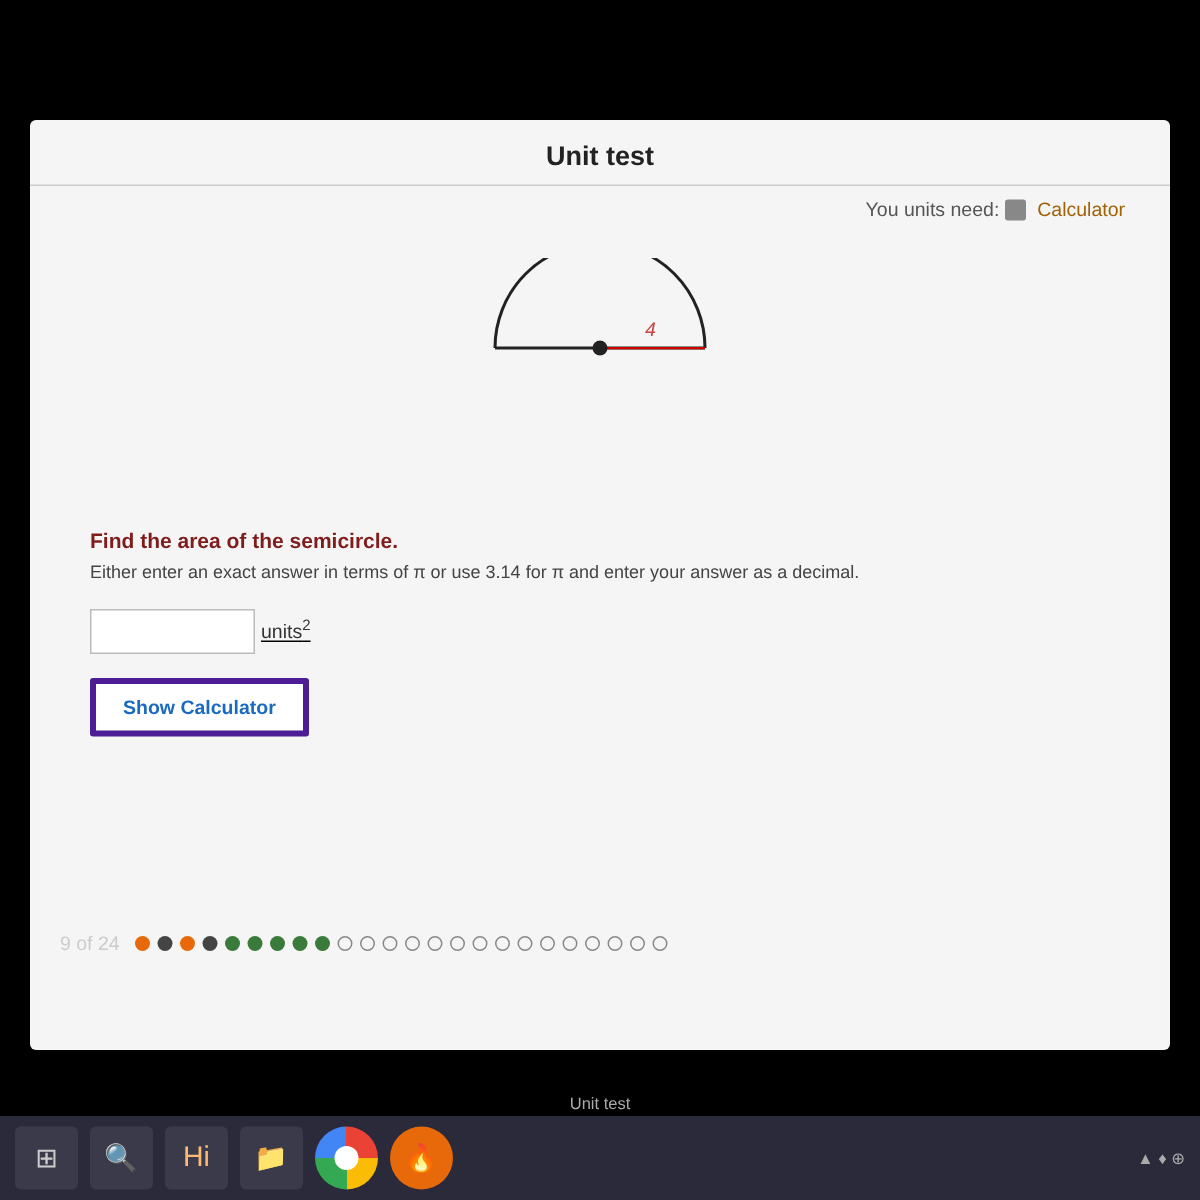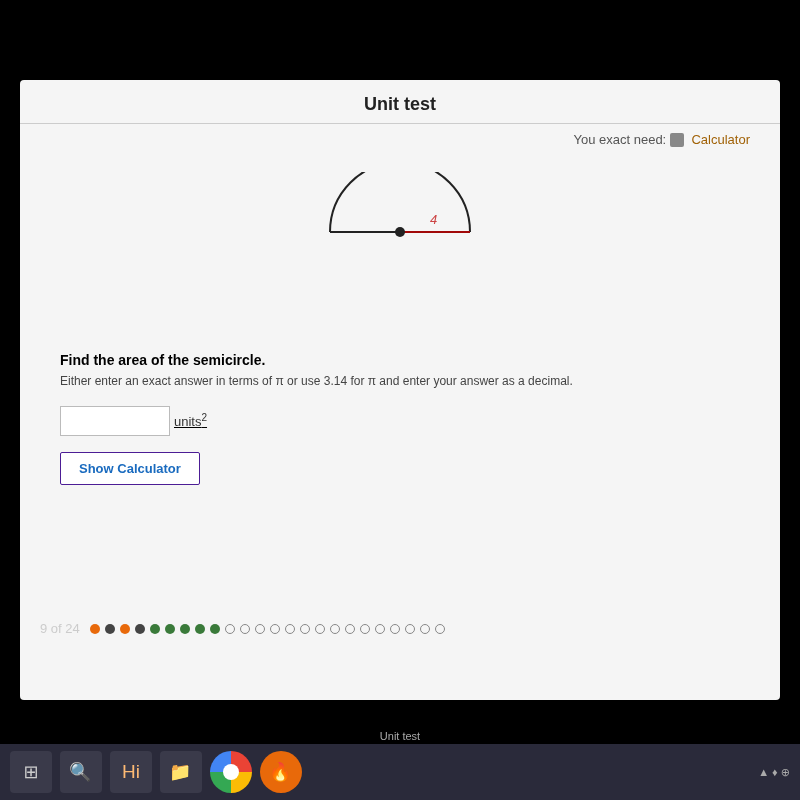--- a/index.html
+++ b/index.html
@@ -67,21 +67,21 @@
     }
 
     .diagram-svg {
       width: 220px;
       height: 160px;
     }
 
     .question-text {
       font-size: 14px;
       font-weight: bold;
-      color: #000000;
+      color: #7f1d1d;
       margin-bottom: 6px;
     }
 
     .instruction-text {
       font-size: 12px;
       color: #444;
       margin-bottom: 18px;
     }
 
     .answer-row {
@@ -107,21 +107,21 @@
       margin-left: 4px;
     }
 
     .units-sup {
       font-size: 10px;
       vertical-align: super;
     }
 
     .show-calculator-btn {
       background: #fff;
-      border: 1px solid #4c1d95;
+      border: 4px solid #4c1d95;
       color: #1a6bbf;
       font-size: 13px;
       font-weight: bold;
       padding: 8px 18px;
       cursor: pointer;
       border-radius: 2px;
     }
 
     .progress-bar {
       position: absolute;
@@ -215,21 +215,21 @@
   </style>
 </head>
 <body>
 
 <div class="screen">
   <div class="header">
     <div class="header-title">Unit test</div>
   </div>
 
   <div class="calculator-hint">
-    <span>You exact need:</span>
+    <span>You units need:</span>
     <span class="calculator-icon"></span>
     <a href="#" style="color:#a16207; text-decoration:none; font-size:13px;">Calculator</a>
   </div>
 
   <div class="content-area">
 
     <div class="diagram-container">
       <svg class="diagram-svg" viewBox="0 0 220 160">
 
         <line x1="40" y1="60" x2="180" y2="60" stroke="#222" stroke-width="2"></line>

